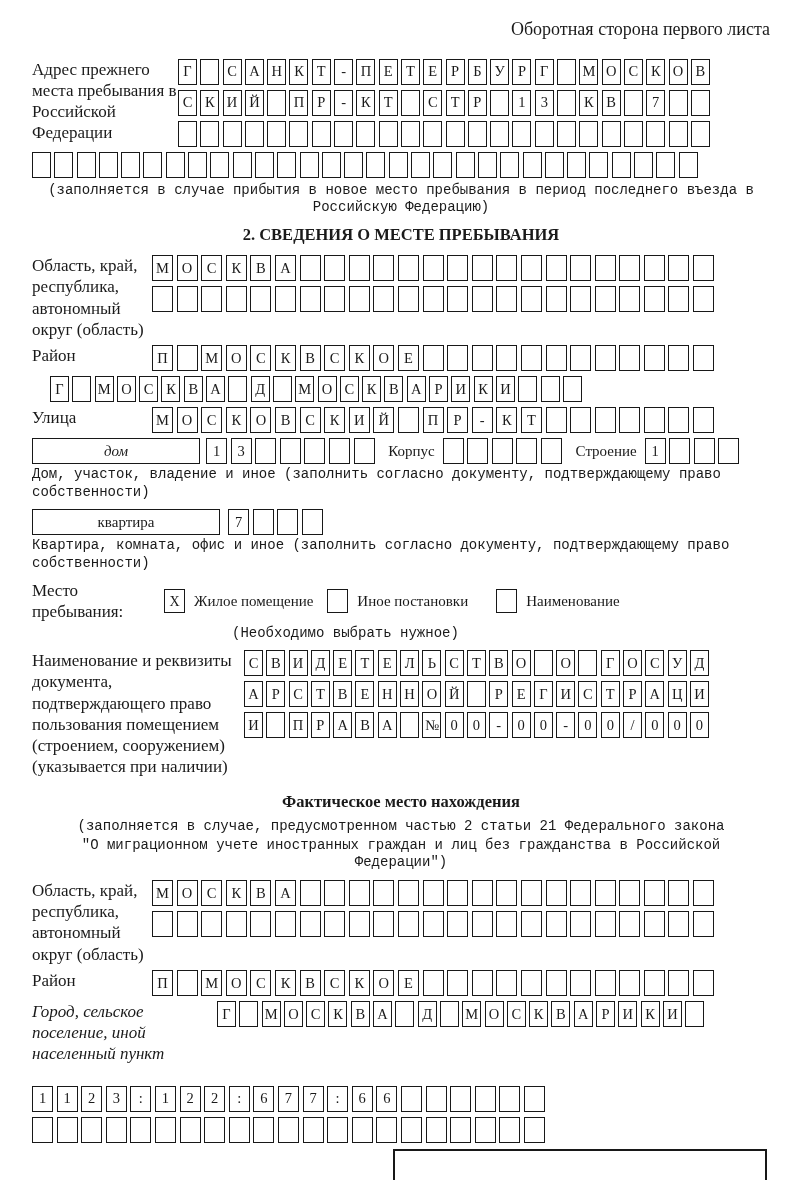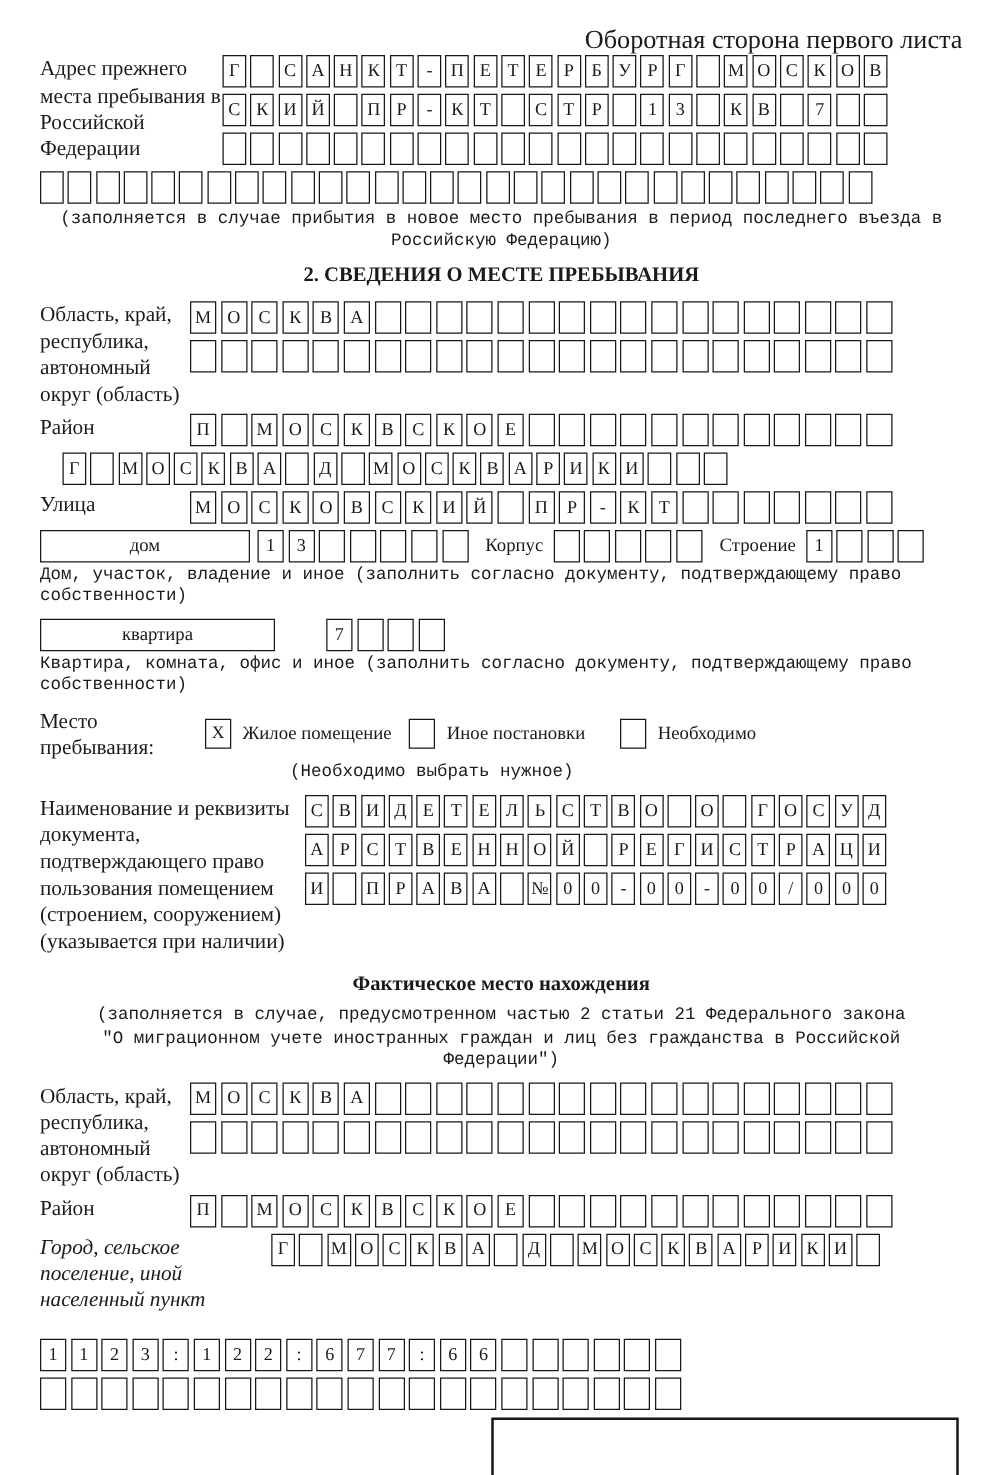--- a/index.html
+++ b/index.html
@@ -4,21 +4,21 @@
 <style>
   html,body{margin:0;padding:0;}
   body{
     width:800px;height:1180px;box-sizing:border-box;
     padding:18px 30px 0 32px;
     background:#ffffff;color:#1a1a1a;
     font-family:"Liberation Serif","DejaVu Serif",serif;
     font-size:15px;line-height:1.25;
     overflow:hidden;
   }
-  .hdr-note{text-align:right;font-size:21px;}
+  .hdr-note{text-align:right;font-size:18px;margin-bottom:18px;}
   .field{display:flex;align-items:flex-start;margin-bottom:5px;}
   .flabel{flex:none;font-size:17px;}
   .w120{width:120px;}
   .w146{width:146px;}
   .w185{width:185px;font-style:italic;}
   .w212{width:212px;}
   .cells{display:flex;flex-wrap:nowrap;}
   .cells + .cells{margin-top:5px;}
   .cell{
     flex:none;width:17px;height:24px;
@@ -315,21 +315,21 @@
       <span class="cell"></span>
       <span class="cell"></span>
       <span class="cell"></span>
       <span class="cell"></span>
       <span class="cell"></span>
       <span class="cell"></span>
     </div>
 </div>
 
 <div class="field" style="align-items:center;margin-bottom:2px;">
-  <div class="widebox" style="width:166px;">дом</div>
+  <div class="widebox" style="width:166px;font-style:italic;">дом</div>
   <div class="cells md" style="margin-left:6px;">
       <span class="cell">1</span>
       <span class="cell">3</span>
       <span class="cell"></span>
       <span class="cell"></span>
       <span class="cell"></span>
       <span class="cell"></span>
       <span class="cell"></span>
     </div>
   <div class="inline-lbl" style="margin-top:0;">Корпус</div>
@@ -343,39 +343,39 @@
   <div class="inline-lbl" style="margin-top:0;">Строение</div>
   <div class="cells md">
       <span class="cell">1</span>
       <span class="cell"></span>
       <span class="cell"></span>
       <span class="cell"></span>
     </div>
 </div>
 <div class="caption">Дом, участок, владение и иное (заполнить согласно документу, подтверждающему право собственности)</div>
 
-<div class="field" style="align-items:center;margin-bottom:2px;gap:33px;">
+<div class="field" style="align-items:center;margin-bottom:2px;">
   <div class="widebox" style="width:186px;">квартира</div>
   <div class="cells md" style="margin-left:8px;">
       <span class="cell">7</span>
       <span class="cell"></span>
       <span class="cell"></span>
       <span class="cell"></span>
     </div>
 </div>
 <div class="caption">Квартира, комната, офис и иное (заполнить согласно документу, подтверждающему право собственности)</div>
 
 <div class="stay-row">
   <div class="flabel" style="width:132px;">Место пребывания:</div>
   <div class="checkbox">X</div>
   <span class="opt-label">Жилое помещение</span>
   <div class="checkbox"></div>
   <span class="opt-label">Иное постановки</span>
   <div class="checkbox" style="margin-left:14px;"></div>
-  <span class="opt-label">Необходимо</span>
+  <span class="opt-label">Наименование</span>
 </div>
 <div class="caption" style="margin-left:200px;">(Необходимо выбрать нужное)</div>
 
 <div class="field">
   <div class="flabel w212">Наименование и реквизиты документа, подтверждающего право пользования помещением (строением, сооружением) (указывается при наличии)</div>
   <div class="rowsblock">
     <div class="cells">
         <span class="cell">С</span>
         <span class="cell">В</span>
         <span class="cell">И</span>

